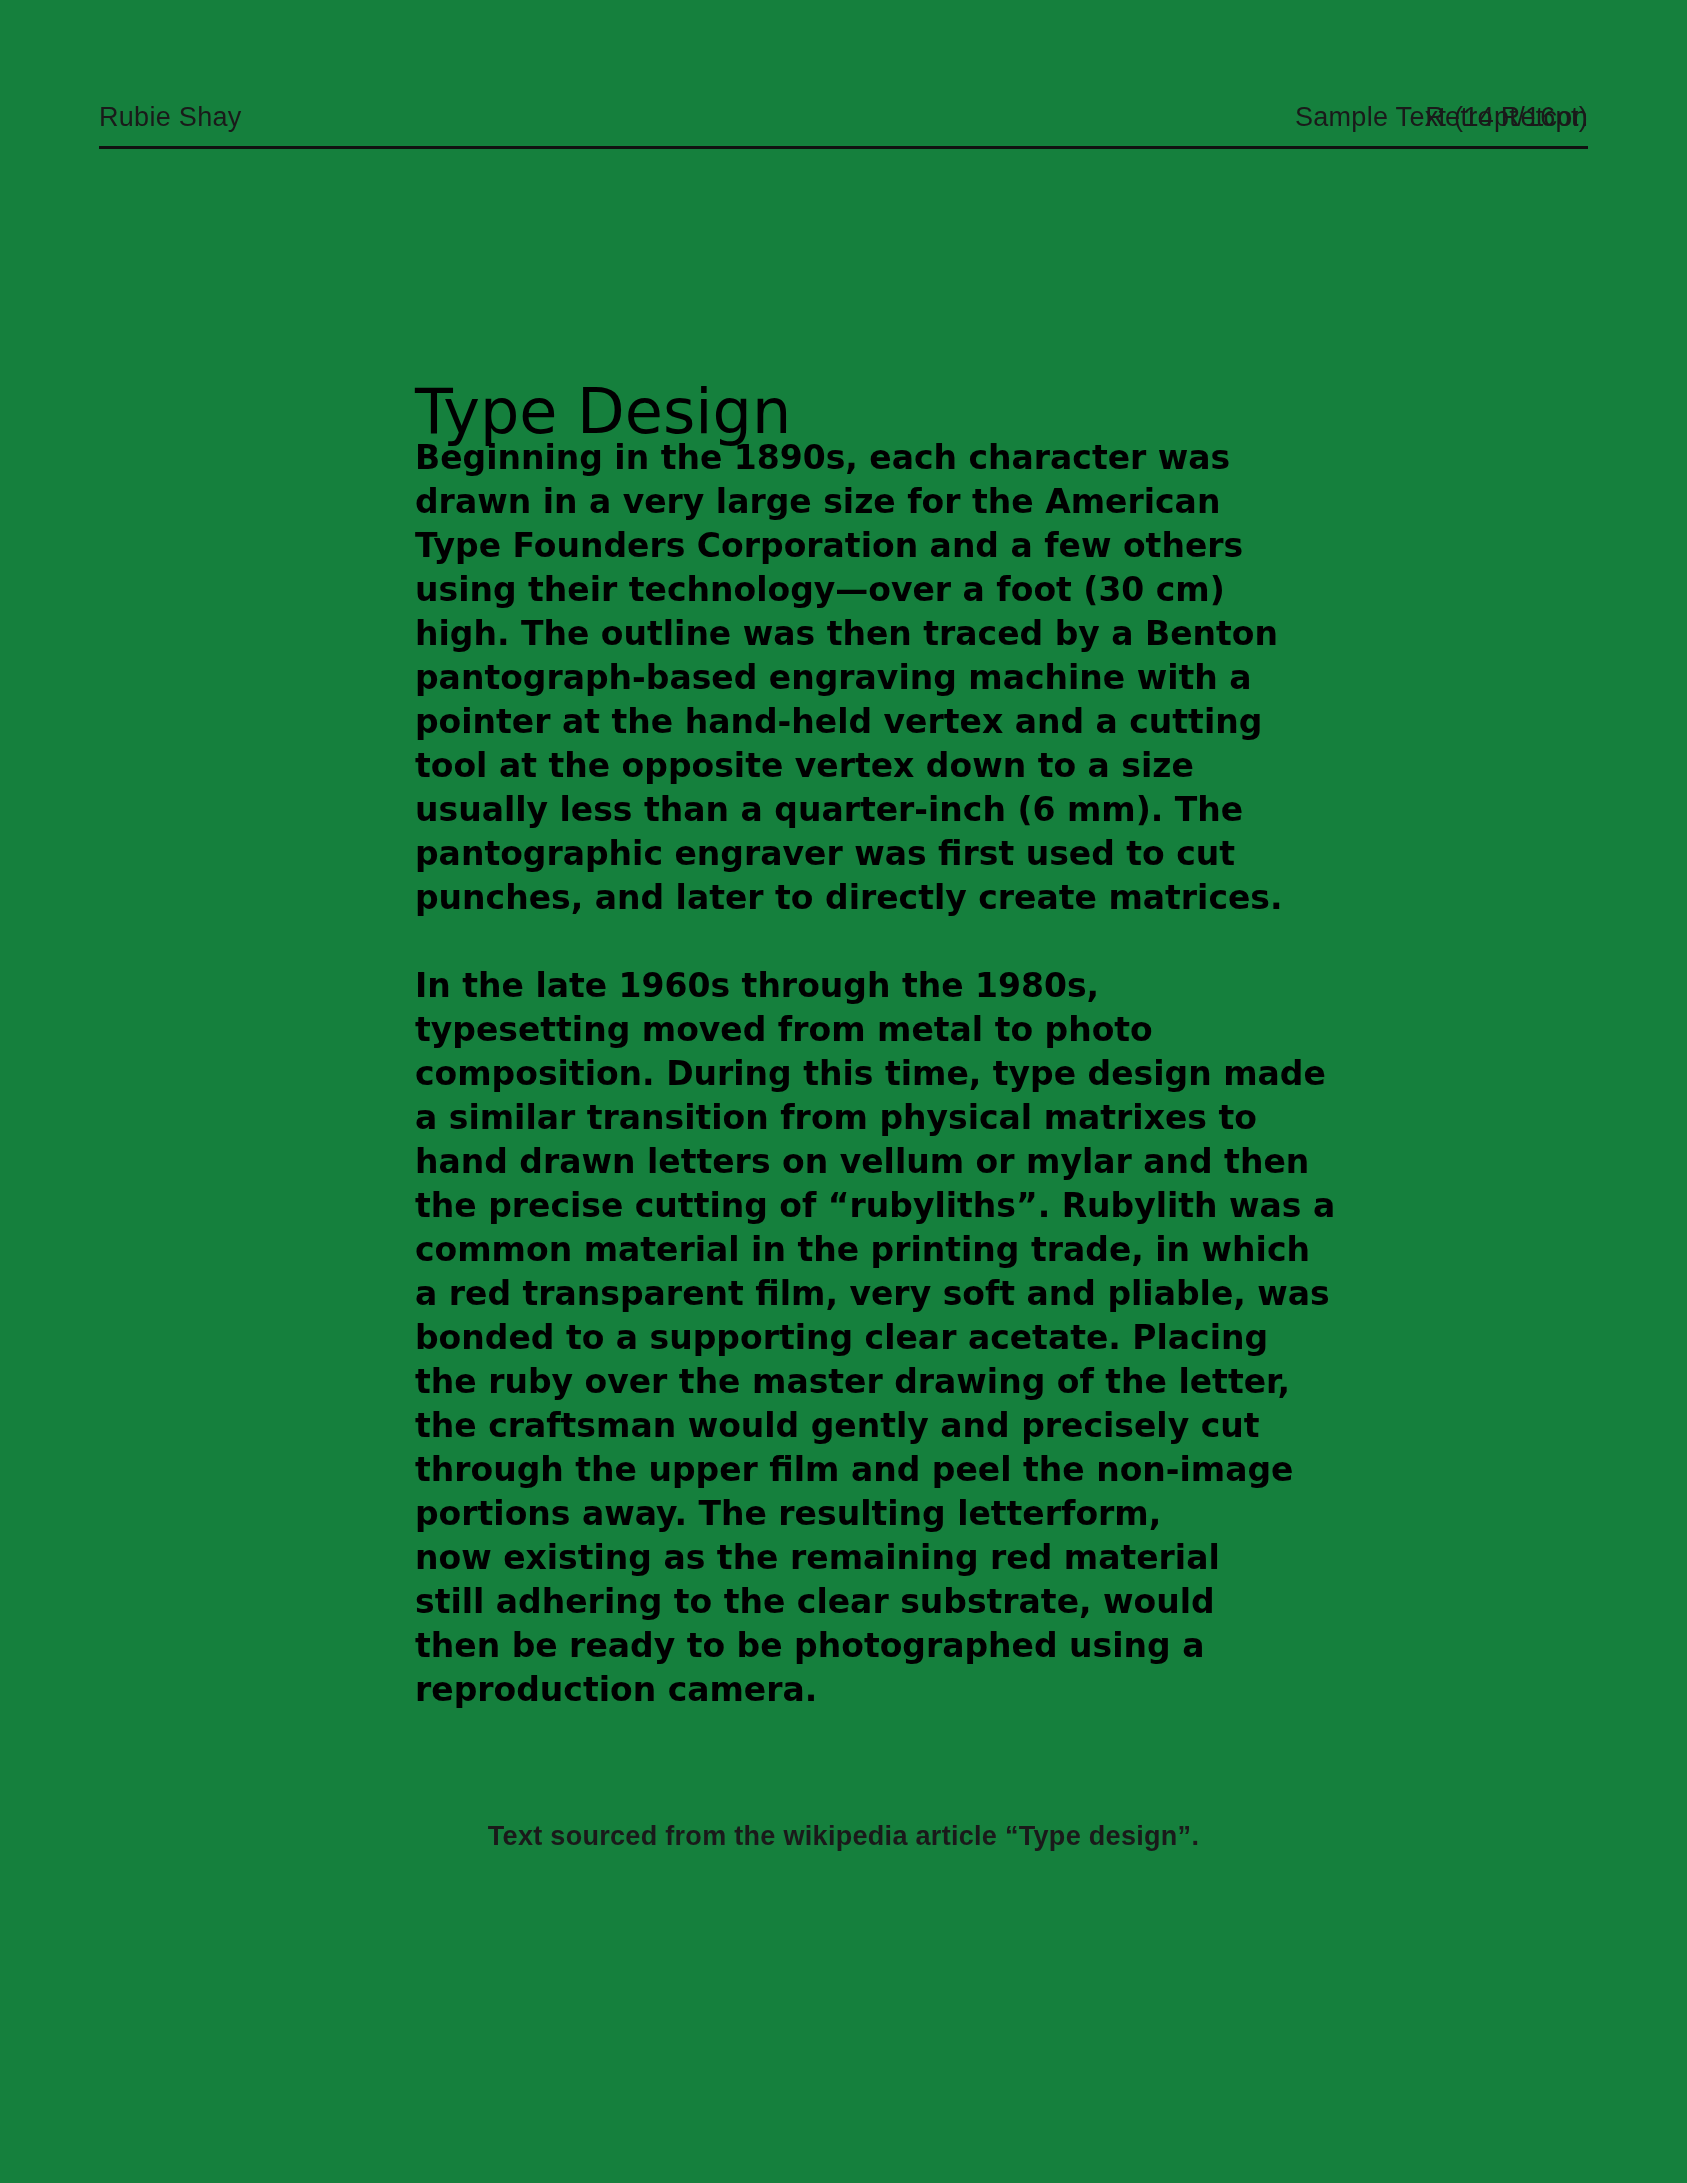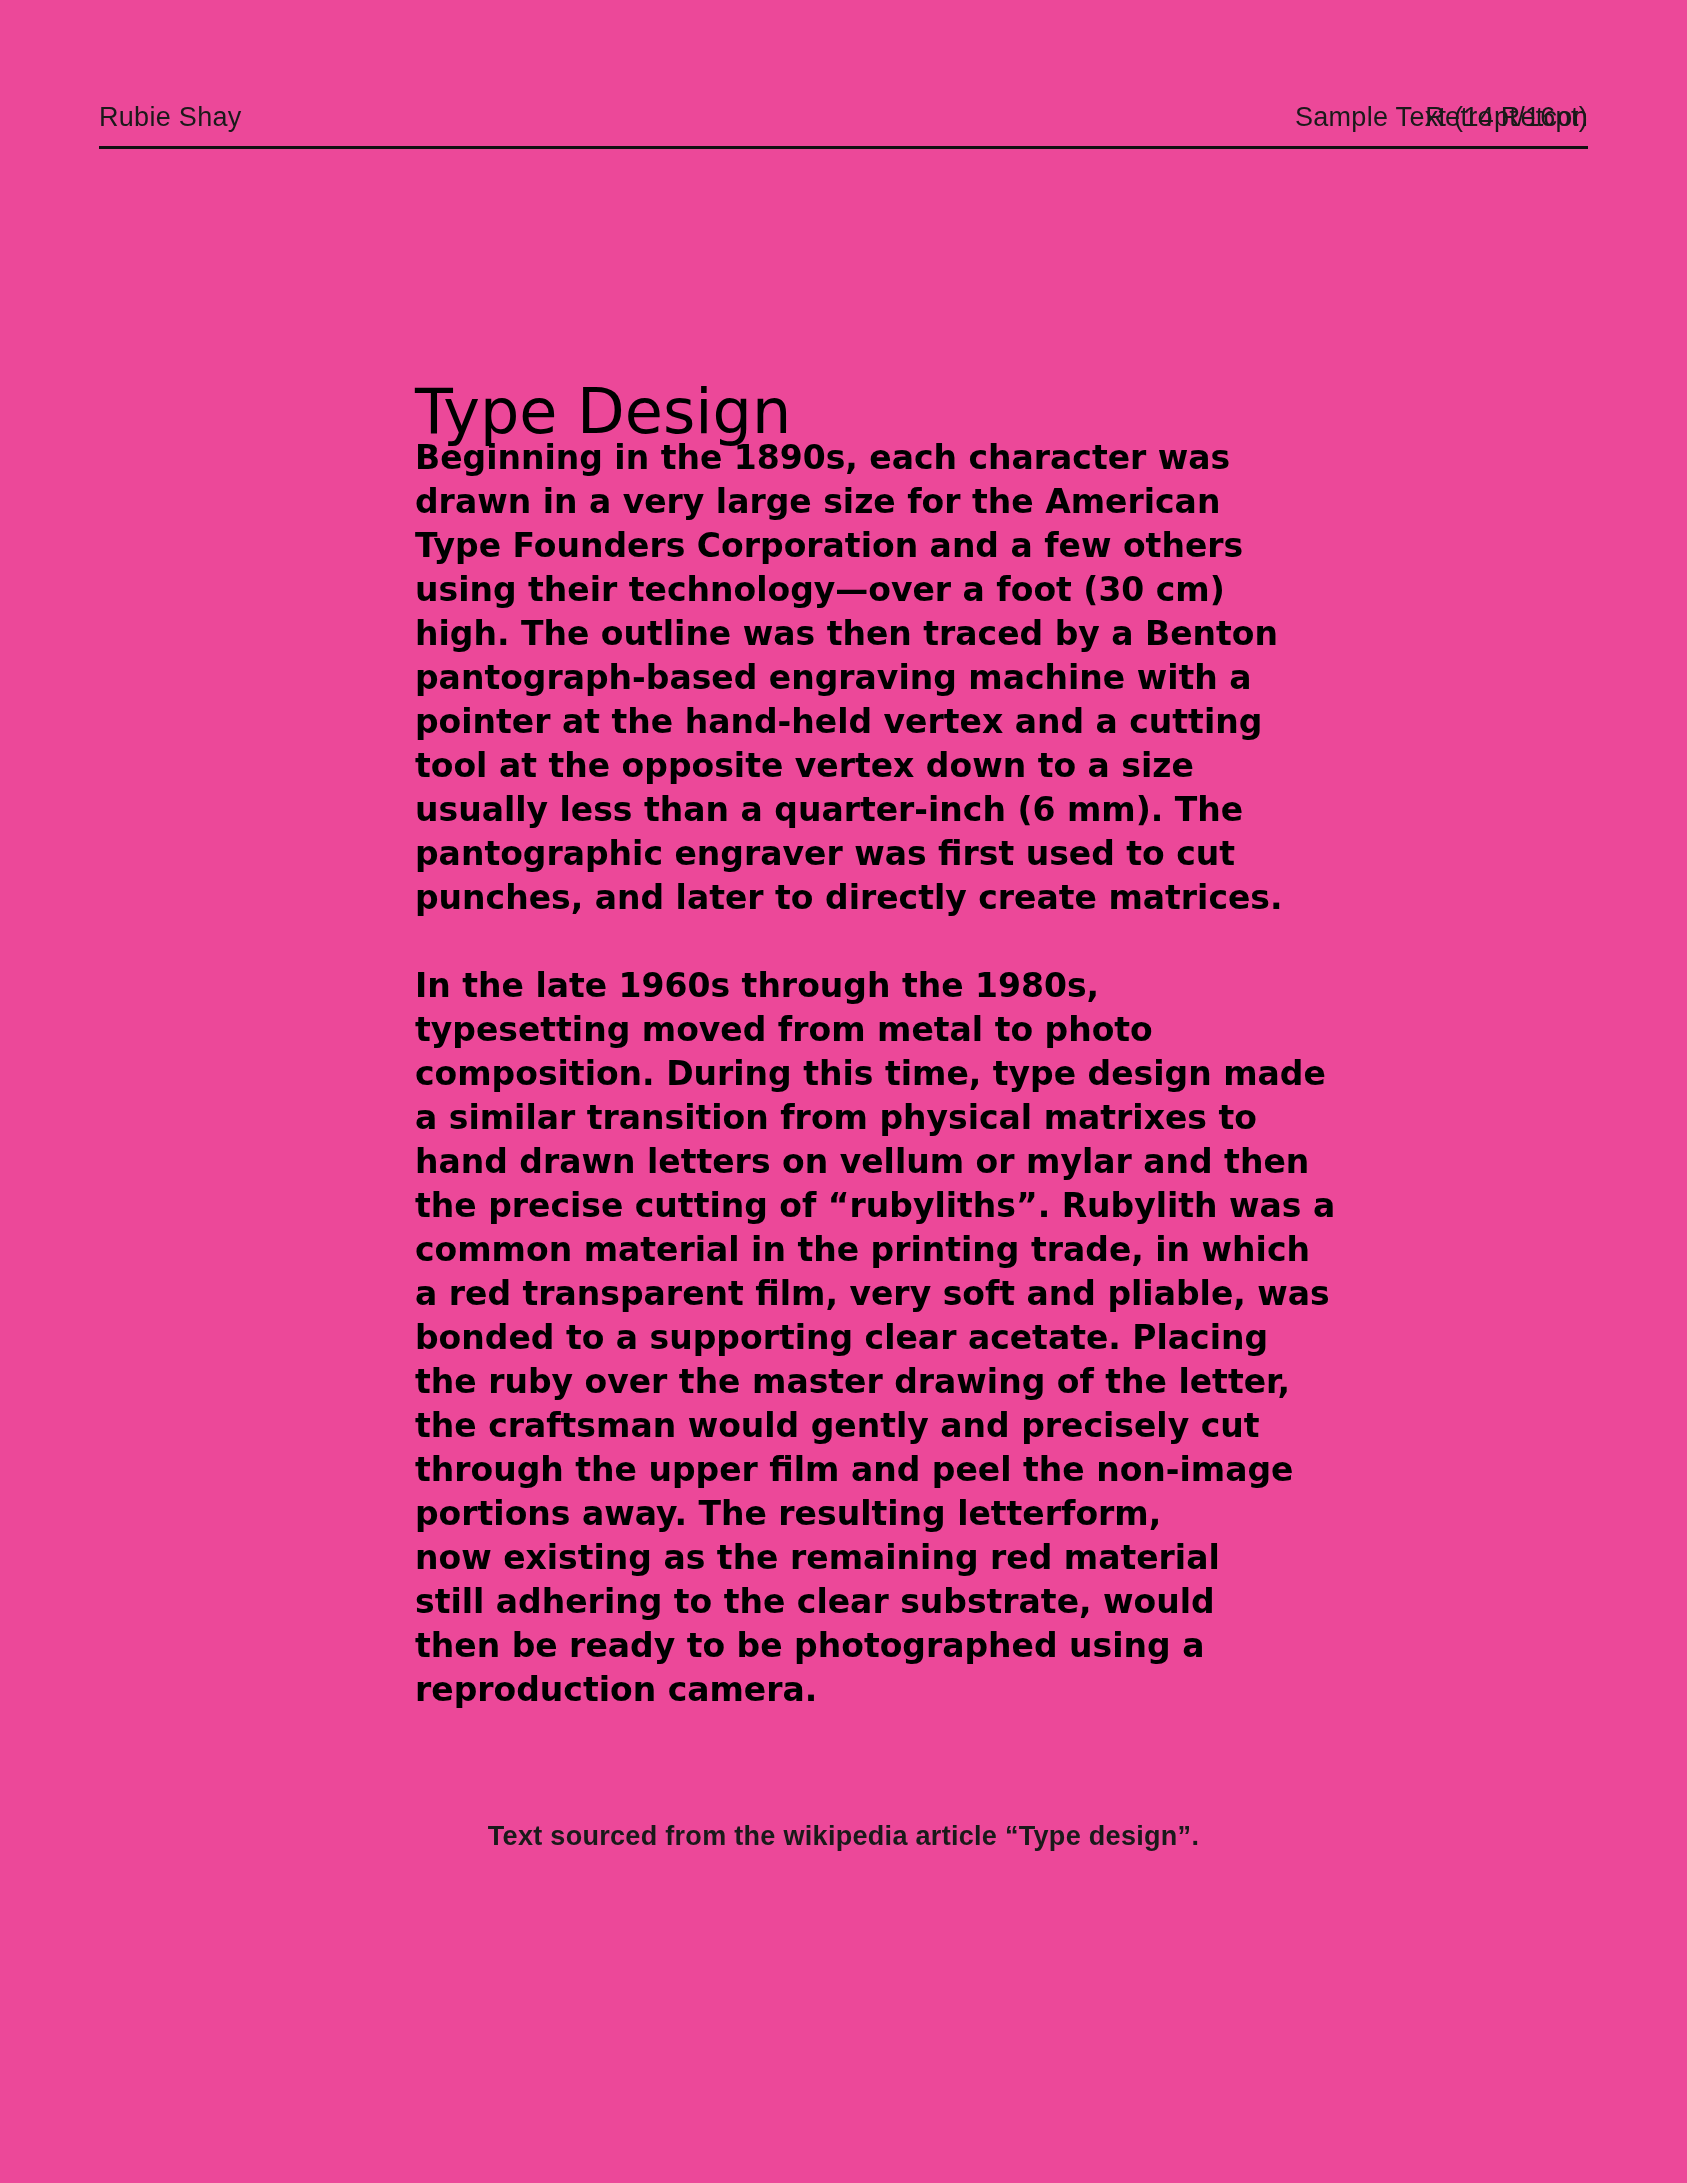--- a/index.html
+++ b/index.html
@@ -9,21 +9,21 @@
   body {
     width: 1687px;
     height: 2183px;
     position: relative;
     background: #ffffff;
     overflow: hidden;
   }
   .page {
     position: absolute;
     inset: 0;
-    background: #ec4899;
+    background: #15803d;
   }
   
   .header {
     position: absolute;
     left: 99px;
     right: 99px;
     top: 104px;
     display: flex;
     justify-content: space-between;
     align-items: baseline;

